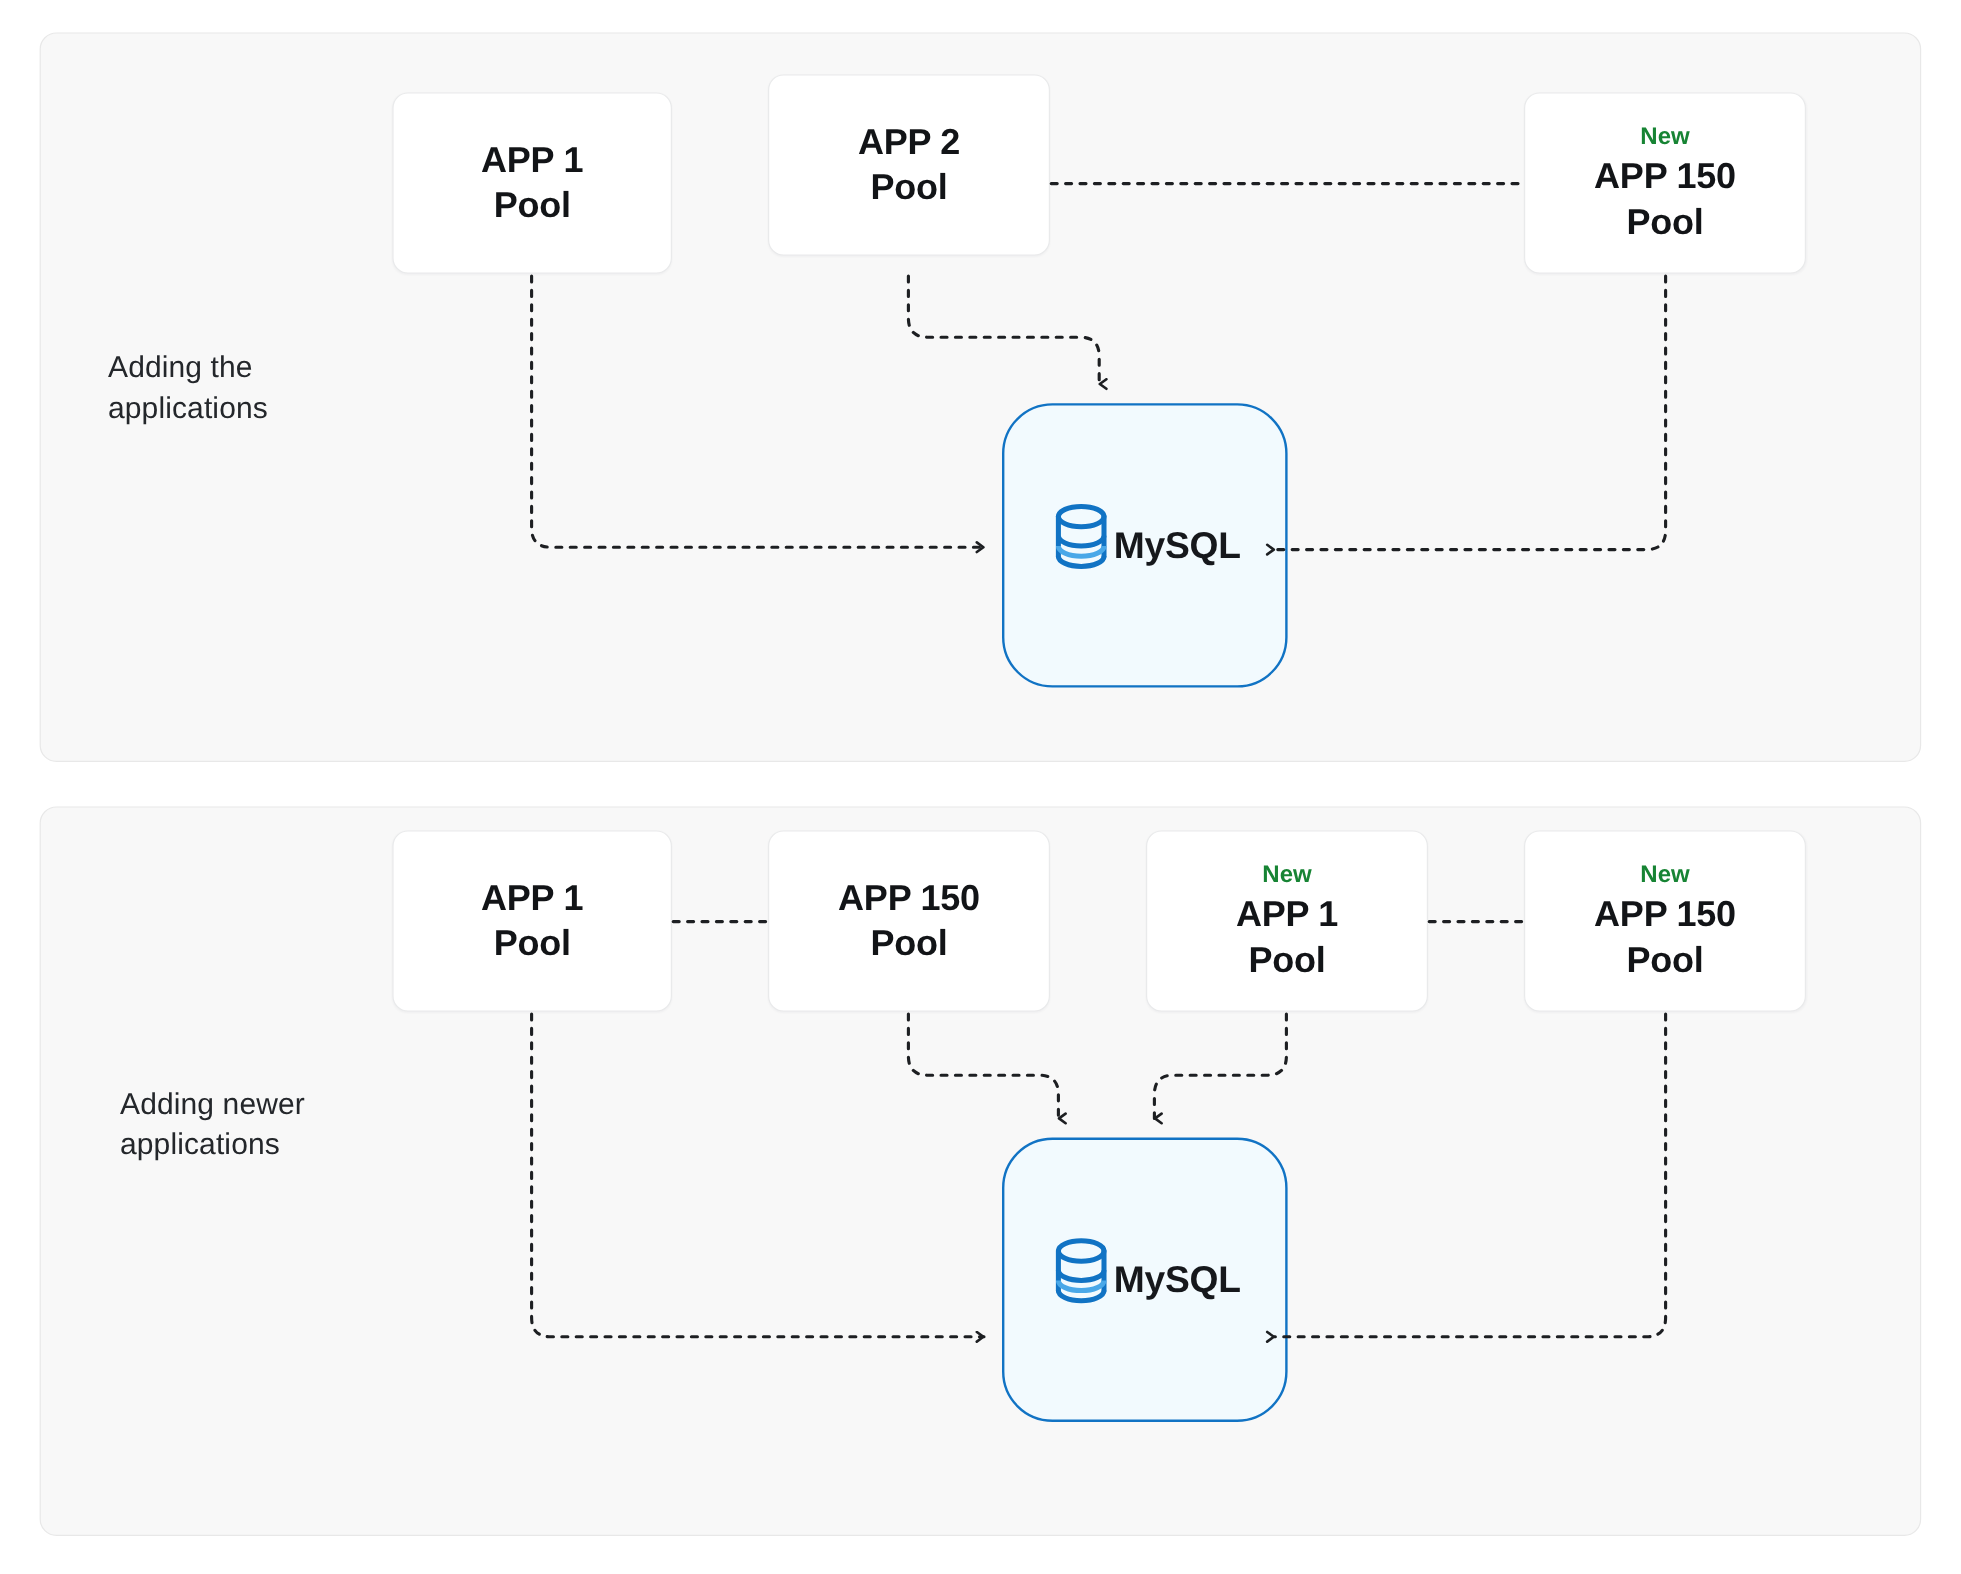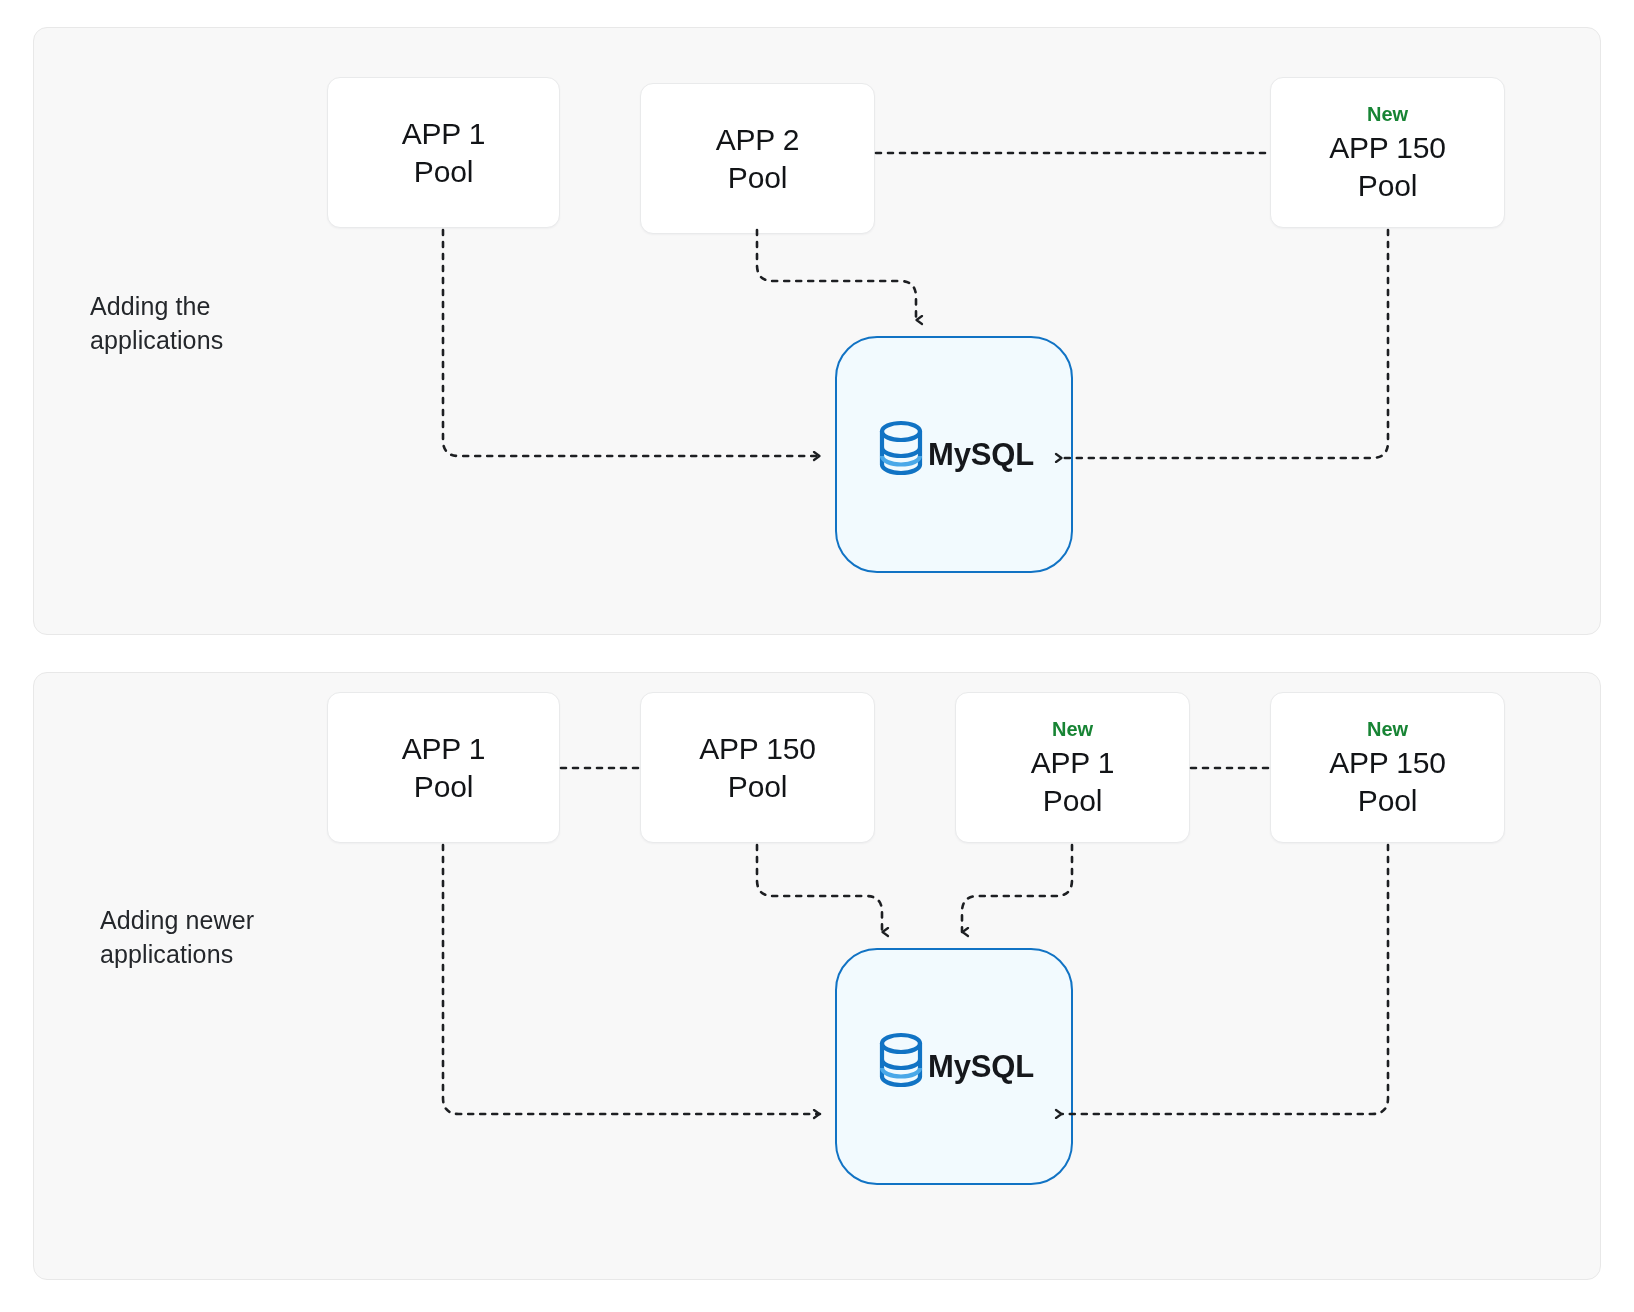--- a/index.html
+++ b/index.html
@@ -56,21 +56,21 @@
   .node .badge {
     color: #178434;
     font-size: 20px;
     font-weight: 700;
     line-height: 27px;
     margin-bottom: 1px;
   }
   .node .title {
     color: #121417;
     font-size: 30px;
-    font-weight: 400;
+    font-weight: 700;
     line-height: 38px;
     text-align: center;
     white-space: pre-line;
     letter-spacing: -0.2px;
   }
 
   .db-node {
     position: absolute;
     background: #f2fafe;
     border: 2.5px solid #1173c4;
@@ -106,21 +106,21 @@
   <div class="panel" id="panel-scaling"></div>
 
   <div class="panel-label" style="left:90px; top:289px; width:230px;">Adding the
 applications</div>
 
   <div class="node" style="left:327px; top:77px; width:233px; height:151px;">
     <div class="title">APP 1
 Pool</div>
   </div>
 
-  <div class="node" style="left:640px; top:83px; width:235px; height:151px;justify-content:center;">
+  <div class="node" style="left:640px; top:62px; width:235px; height:151px;justify-content:center;">
     <div class="title">APP 2
 Pool</div>
   </div>
 
   <div class="node" style="left:1270px; top:77px; width:235px; height:151px;">
     <div class="badge">New</div>
     <div class="title">APP 150
 Pool</div>
   </div>
 

